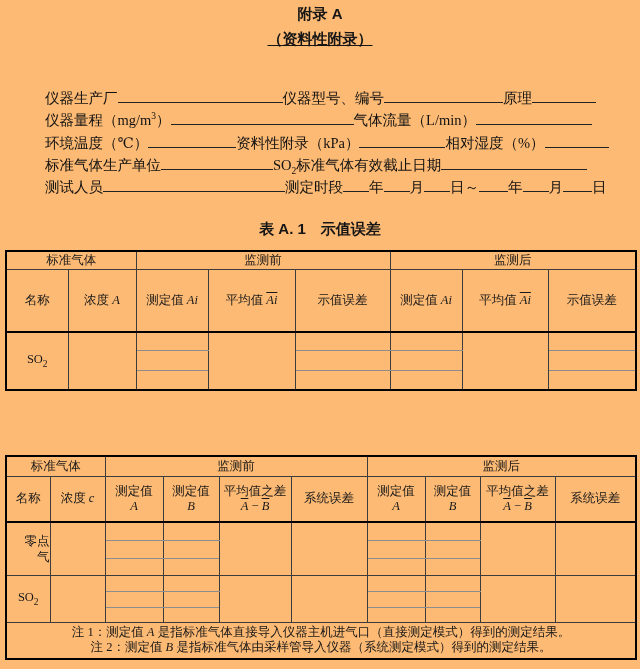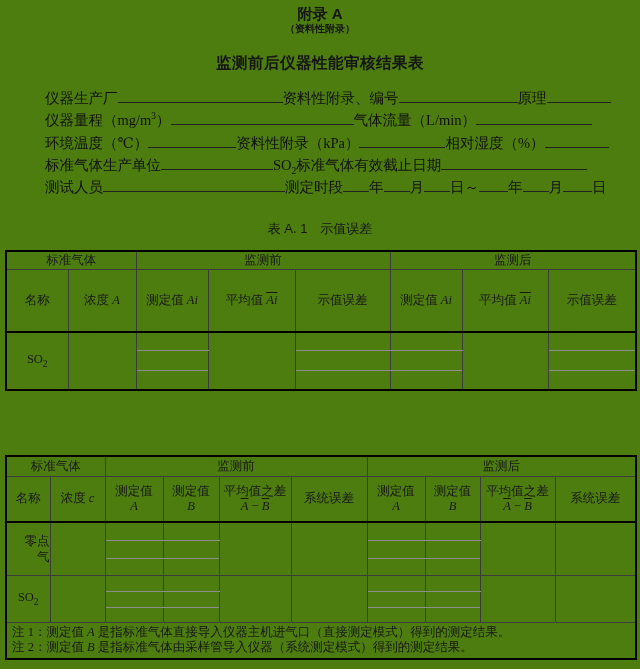--- a/index.html
+++ b/index.html
@@ -1,64 +1,63 @@
 <!DOCTYPE html>
 <html><head>
 <meta charset="utf-8">
 <style>
   html,body{margin:0;padding:0;background:#e8e8e8;}
   .page{
-    position:relative;width:640px;height:669px;background:#4d7c0f;
+    position:relative;width:640px;height:669px;background:#fdba74;
     font-family:"Liberation Serif","DejaVu Serif",serif;color:#111;
     overflow:hidden;margin:0 auto;
   }
   
   .h-line{position:absolute;left:0;width:640px;text-align:center;
     font-family:"Liberation Sans","DejaVu Sans",sans-serif;font-weight:bold;color:#151515;}
   .h1{top:5px;font-size:15px;}
-  .h2{top:22px;font-size:10px;}
+  .h2{top:30px;font-size:15px;text-decoration:underline;}
   .h3{top:53px;font-size:15.5px;letter-spacing:.5px;}
   
   .form{position:absolute;top:88px;left:45px;width:585px;font-size:14.5px;}
   .form-line{height:22.3px;white-space:nowrap;}
   .fl{display:inline-block;vertical-align:baseline;}
   .blank{display:inline-block;border-bottom:1px solid #222;height:14px;vertical-align:baseline;}
   sup,sub{font-size:9.5px;}
   
   .cap{position:absolute;left:0;width:640px;text-align:center;
-    font-family:"Liberation Sans","DejaVu Sans",sans-serif;font-weight:normal;font-size:13px;color:#151515;}
+    font-family:"Liberation Sans","DejaVu Sans",sans-serif;font-weight:bold;font-size:15px;color:#151515;}
   .cap1{top:220px;} .cap2{top:422px;}
   
   table{position:absolute;left:5px;border-collapse:collapse;table-layout:fixed;
     width:630px;font-size:12.5px;color:#181818;}
   .tA1{top:250px;} .tA2{top:455px;}
   td{border:1px solid #3c3c3c;text-align:center;vertical-align:middle;padding:0;overflow:hidden;}
   table{border:2px solid #000;}
   .hvy td{border-bottom:2.5px solid #000;}          
   .s1 td.sub{border-bottom:1px solid #8d8d8d;}
   .s2 td.sub{border-top:1px solid #8d8d8d;border-bottom:1px solid #8d8d8d;}
   .s3 td.sub{border-top:1px solid #8d8d8d;}
   .v{font-style:italic;font-family:"Liberation Serif","DejaVu Serif",serif;}
   .ovl{text-decoration:overline;}
   .stack span{display:block;line-height:15px;}
   .notes-cell{text-align:left;vertical-align:middle;padding:2px 5px;font-size:12.5px;}
-  .note{line-height:15.5px;white-space:nowrap;}
+  .note{line-height:15.5px;white-space:nowrap;text-align:center;}
   .two-line div{line-height:16px;text-align:right;}
 </style>
 </head>
 <body>
 
 <div class="page">
 
   <div class="h-line h1">附录 A</div>
   <div class="h-line h2">（资料性附录）</div>
-  <div class="h-line h3">监测前后仪器性能审核结果表</div>
 
   <div class="form" id="form-section">
-      <div class="form-line"><span class="fl">仪器生产厂</span><span class="blank" style="width: 165px;"></span><span class="fl">资料性附录、编号</span><span class="blank" style="width: 119px;"></span><span class="fl">原理</span><span class="blank" style="width: 64px;"></span></div>
+      <div class="form-line"><span class="fl">仪器生产厂</span><span class="blank" style="width: 165px;"></span><span class="fl">仪器型号、编号</span><span class="blank" style="width: 119px;"></span><span class="fl">原理</span><span class="blank" style="width: 64px;"></span></div>
       <div class="form-line"><span class="fl">仪器量程（mg/m</span><sup>3</sup><span class="fl">）</span><span class="blank" style="width: 183px;"></span><span class="fl">气体流量（L/min）</span><span class="blank" style="width: 116px;"></span></div>
       <div class="form-line"><span class="fl">环境温度（℃）</span><span class="blank" style="width: 88px;"></span><span class="fl">资料性附录（kPa）</span><span class="blank" style="width: 86px;"></span><span class="fl">相对湿度（%）</span><span class="blank" style="width: 64px;"></span></div>
       <div class="form-line"><span class="fl">标准气体生产单位</span><span class="blank" style="width: 112px;"></span><span class="fl">SO</span><sub>2</sub><span class="fl">标准气体有效截止日期</span><span class="blank" style="width: 146px;"></span></div>
       <div class="form-line"><span class="fl">测试人员</span><span class="blank" style="width: 182px;"></span><span class="fl">测定时段</span><span class="blank" style="width: 26px;"></span><span class="fl">年</span><span class="blank" style="width: 26px;"></span><span class="fl">月</span><span class="blank" style="width: 26px;"></span><span class="fl">日～</span><span class="blank" style="width: 29px;"></span><span class="fl">年</span><span class="blank" style="width: 26px;"></span><span class="fl">月</span><span class="blank" style="width: 29px;"></span><span class="fl">日</span></div>
     </div>
 
   <div class="cap cap1">表 A. 1　示值误差</div>
 
   <table class="tA1">
     <colgroup>

